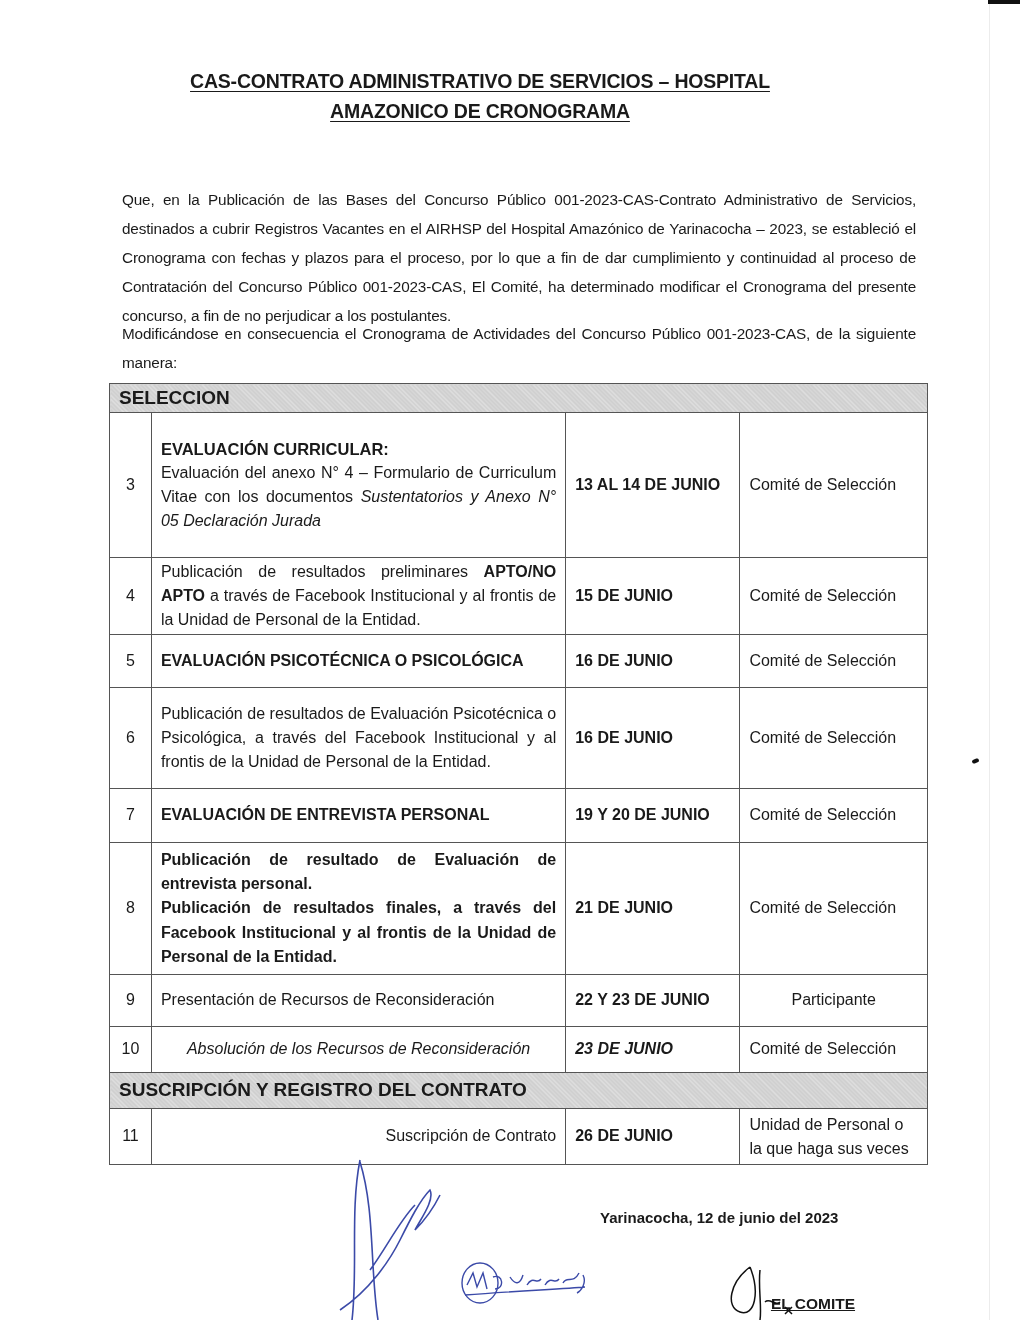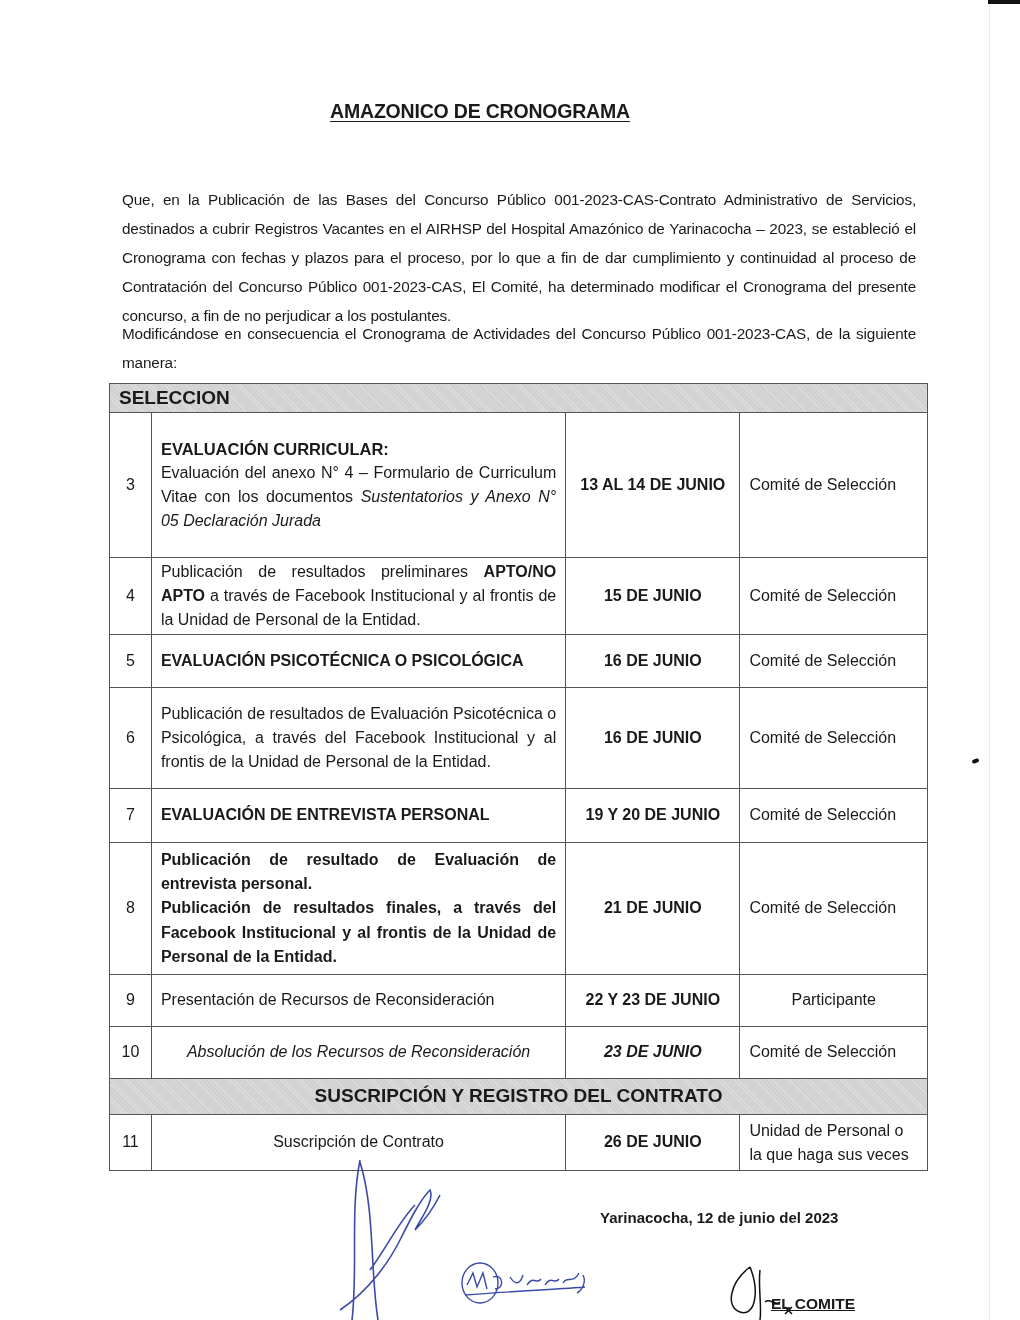--- a/index.html
+++ b/index.html
@@ -23,43 +23,43 @@
   table.sched {
     position: absolute; top: 383px; left: 109px; width: 819px; border-collapse: collapse;
     font-size: 16px;
   }
   table.sched td { border: 1px solid #555; vertical-align: middle; padding: 0 9px; line-height: 24.2px; }
   .sec-head td {
     background-color: #cfcfcf;
     background-image: repeating-linear-gradient(45deg, rgba(255,255,255,0.35) 0 1px, transparent 1px 3px);
     font-weight: bold; font-size: 19px; height: 28px; padding: 0 10px;
   }
-  .sec-head.center td { text-align: center; height: 35px; }
+  .sec-head.center td { text-align: left; height: 35px; }
   td.num { width: 23px; text-align: center; padding: 0 8px; }
   td.act { width: 400px; text-align: justify; }
-  td.date { width: 157px; text-align: center; font-weight: bold; }
+  td.date { width: 157px; text-align: left; font-weight: bold; }
   td.resp { width: 170px; }
   td.resp.center { text-align: center; }
   .b { font-weight: bold; }
   .i { font-style: italic; }
   .place-date { position: absolute; top: 1209px; left: 600px; width: 326px; font-weight: bold; font-size: 15px; }
   .committee { position: absolute; top: 1247px; left: 700px; width: 226px; text-align: center; font-weight: bold; font-size: 15.5px; text-decoration: underline; margin-top: 48px; }
   .sig { position: absolute; }
   .stray-mark { position: absolute; left: 972px; top: 759px; width: 7px; height: 4px; background: #111; border-radius: 2px; transform: rotate(-20deg); }
 </style>
 </head>
 <body>
 
 <div class="corner-mark"></div>
 <div class="edge-line"></div>
 <div class="stray-mark"></div>
 
 <div class="title">
   <br>
-  <br>
+  <span>CAS-CONTRATO ADMINISTRATIVO DE SERVICIOS – HOSPITAL</span><br>
   <span>AMAZONICO DE CRONOGRAMA</span>
 </div>
 
 <p class="para p1" style="margin:0">Que, en la Publicación de las Bases del Concurso Público 001-2023-CAS-Contrato Administrativo de Servicios, destinados a cubrir Registros Vacantes en el AIRHSP del Hospital Amazónico de Yarinacocha – 2023, se estableció el Cronograma con fechas y plazos para el proceso, por lo que a fin de dar cumplimiento y continuidad al proceso de Contratación del Concurso Público 001-2023-CAS, El Comité, ha determinado modificar el Cronograma del presente concurso, a fin de no perjudicar a los postulantes.</p>
 <p class="para p2" style="margin:0">Modificándose en consecuencia el Cronograma de Actividades del Concurso Público 001-2023-CAS, de la siguiente manera:</p>
 
 <table class="sched">
   <tbody>
       <tr class="sec-head">
     <td colspan="4">SELECCION</td>
@@ -114,34 +114,34 @@
     <td class="resp">Comité de Selección</td>
   </tr>
 
   <tr style="height:52px">
     <td class="num">9</td>
     <td class="act" style="text-align:left">Presentación de Recursos de Reconsideración</td>
     <td class="date">22 Y 23 DE JUNIO</td>
     <td class="resp center">Participante</td>
   </tr>
 
-  <tr style="height:52px">
+  <tr style="height:46px">
     <td class="num">10</td>
     <td class="act i" style="text-align:center">Absolución de los Recursos de Reconsideración</td>
     <td class="date i">23 DE JUNIO</td>
     <td class="resp">Comité de Selección</td>
   </tr>
 
   <tr class="sec-head center">
     <td colspan="4">SUSCRIPCIÓN Y REGISTRO DEL CONTRATO</td>
   </tr>
 
   <tr style="height:56px">
     <td class="num">11</td>
-    <td class="act" style="text-align:center">Suscripción de Contrato</td>
+    <td class="act" style="text-align:right">Suscripción de Contrato</td>
     <td class="date">26 DE JUNIO</td>
     <td class="resp" style="line-height:24px">Unidad de Personal o la que haga sus veces</td>
   </tr>
 </tbody>
   </table>
 
 <div class="place-date">Yarinacocha, 12 de junio del 2023</div>
 <div class="committee">EL COMITE</div>
 
 <svg class="sig" style="left:330px;top:1150px" width="130" height="170">

